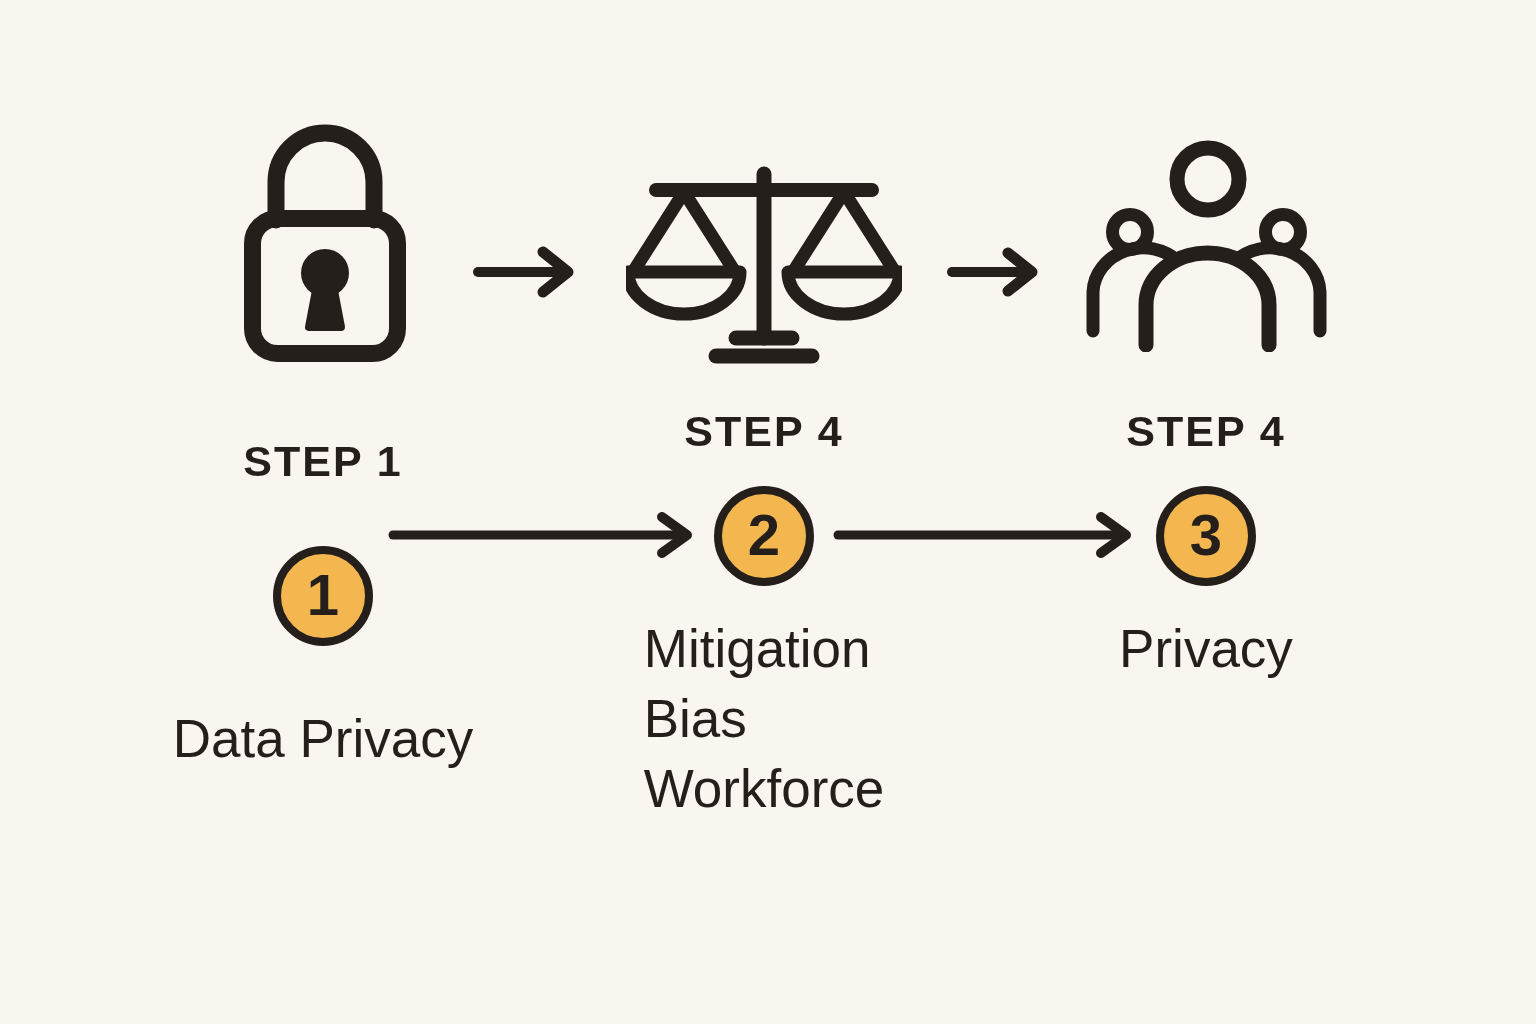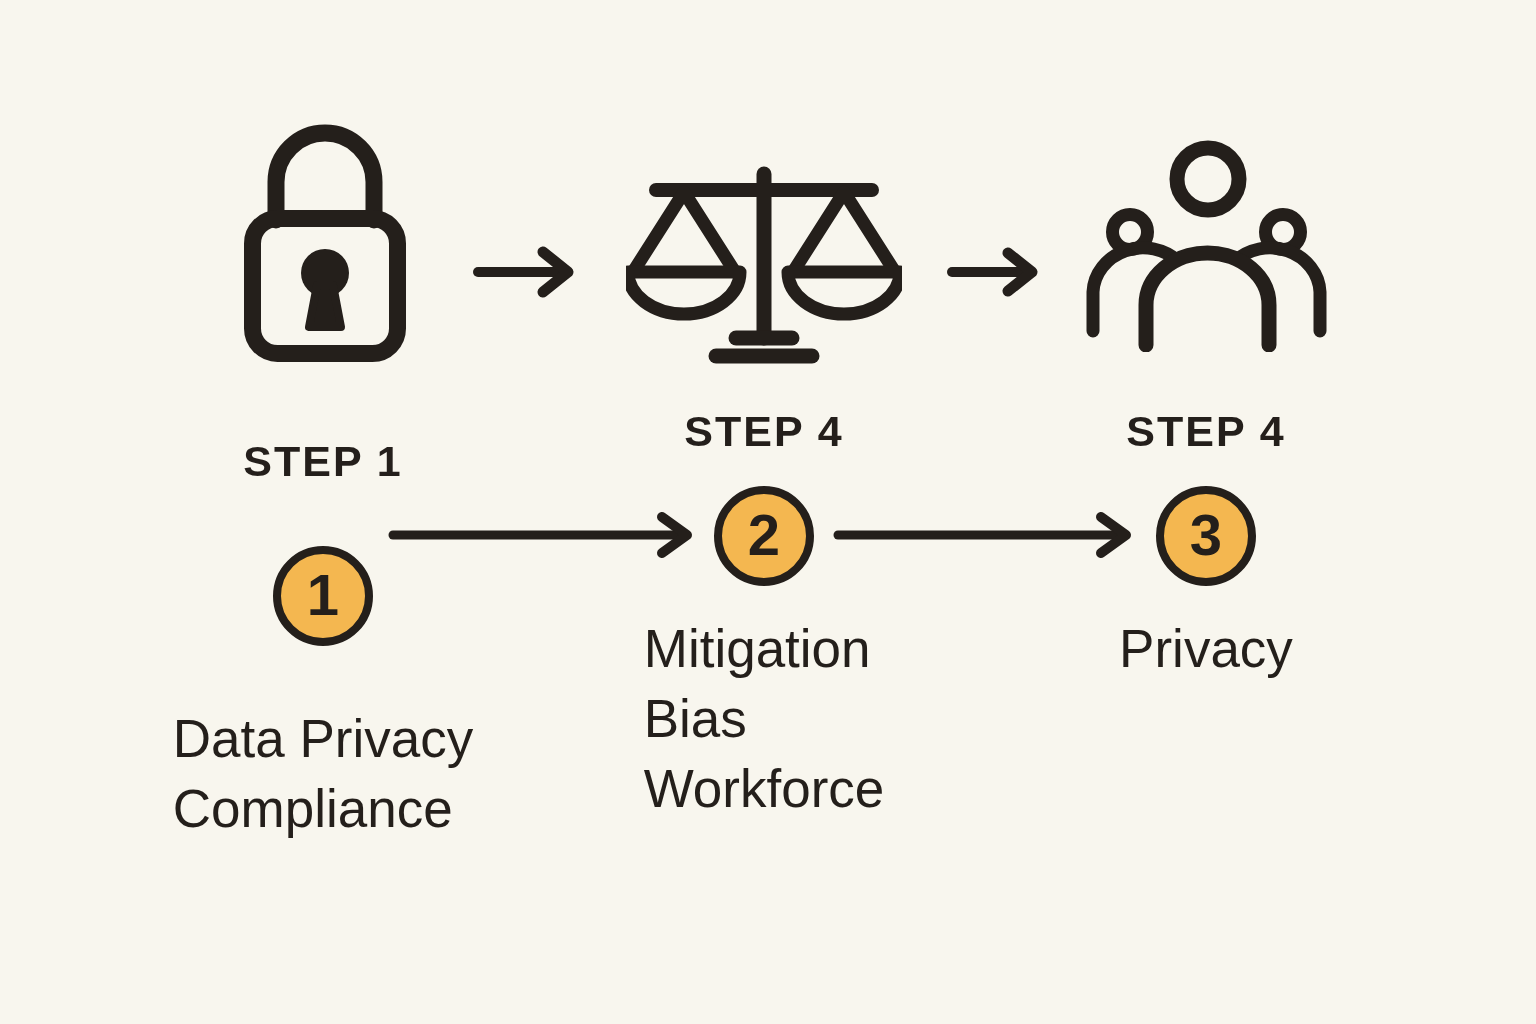--- a/index.html
+++ b/index.html
@@ -91,21 +91,20 @@
         <circle cx="91" cy="157" r="24" fill="currentColor"></circle>
         <path d="M83 169 L75 211 L107 211 L99 169 Z" fill="currentColor" stroke="currentColor" stroke-width="8" stroke-linejoin="round"></path>
       </svg>
     </div>
     <div class="step-label">STEP 1</div>
     <div class="num-circle">
       <span>1</span>
     </div>
     <div class="caption">
       <div>Data Privacy</div>
-      <div>Compliance</div>
     </div>
   </div>
 
   <div class="col col-2">
     <div class="icon-area">
       <svg width="276" height="198" viewBox="0 0 276 198" fill="none" xmlns="http://www.w3.org/2000/svg" style="margin-bottom:0px;">
 
         <path d="M138 8 L138 172" stroke="currentColor" stroke-width="15" stroke-linecap="round"></path>
 
         <path d="M30 24 L246 24" stroke="currentColor" stroke-width="14" stroke-linecap="round"></path>

